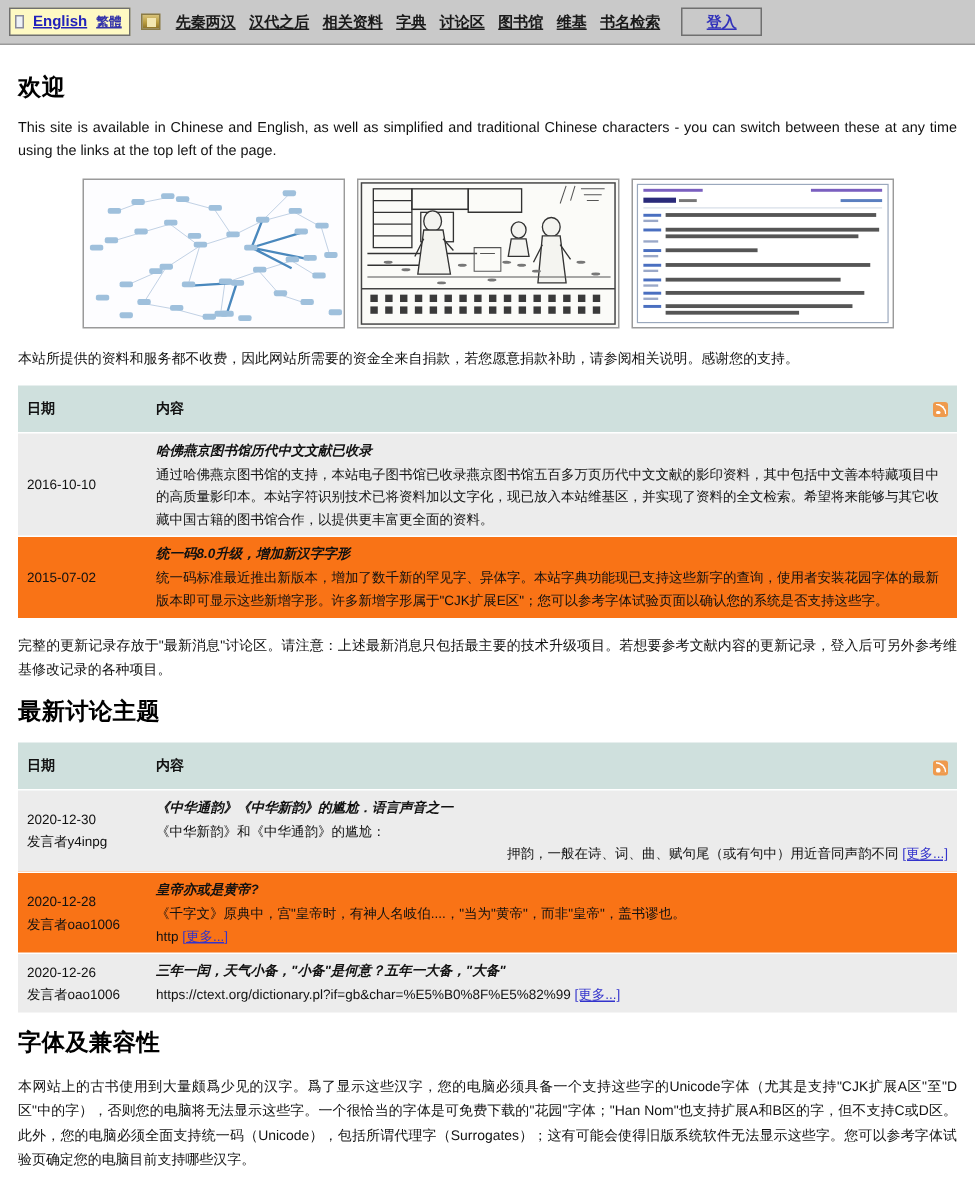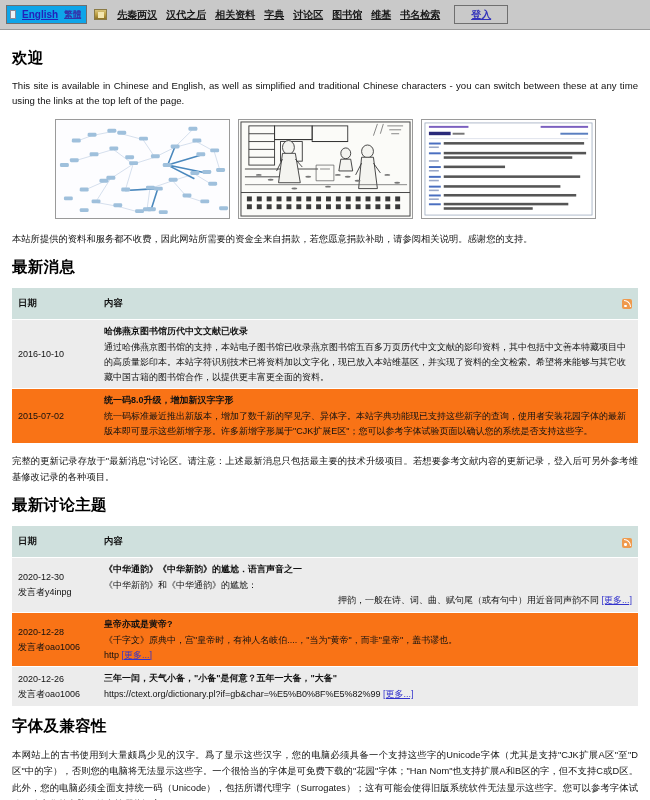--- a/index.html
+++ b/index.html
@@ -18,21 +18,21 @@
     border-bottom: 1px solid #9a9a9a;
     height: 30px;
     display: flex;
     align-items: center;
     padding: 0 6px;
     gap: 7px;
     font-size: 9.5px;
   }
   .lang-box {
     border: 1px solid #6f6f6f;
-    background: #0ea5e9;
+    background: #fef9c3;
     display: flex;
     align-items: center;
     gap: 6px;
     padding: 2px 5px 2px 3px;
     height: 19px;
   }
   .lang-box .bullet {
     width: 6px; height: 9px;
     background: #eef2f7;
     border: 1px solid #8a8a99;
@@ -155,21 +155,21 @@
   }
   td.date-cell {
     white-space: nowrap;
     text-align: left;
     color: #111;
     vertical-align: middle;
     font-size: 9px;
   }
   tr.row-a td { background: #ececec; }
   tr.row-b td { background: #f97316; }
-  .item-title { font-weight: bold; display: block; margin-bottom: 1px; }
+  .item-title { font-weight: bold; display: block; margin-bottom: 1px; font-style: italic; }
   .indent { display: block; padding-left: 18px; text-align: right; }
   .poster { display: block; }
 </style>
 </head>
 <body>
 
 <div class="navbar">
   <div class="lang-box">
     <span class="bullet"></span>
     <a href="#" class="lang-en">English</a>
@@ -395,21 +395,20 @@
           <rect x="7" y="85" width="12" height="2" fill="#4a6fc0"></rect>
           <rect x="22" y="84.5" width="126" height="2.6" fill="#555"></rect>
           <rect x="22" y="89" width="90" height="2.6" fill="#555"></rect>
         </g>
       </svg>
     </div>
   </div>
 
   <p class="body">本站所提供的资料和服务都不收费，因此网站所需要的资金全来自捐款，若您愿意捐款补助，请参阅相关说明。感谢您的支持。</p>
 
-  <h2>最新消息</h2>
   <table class="datatable">
     <thead>
       <tr>
         <th class="col-date">日期</th>
         <th>内容</th>
         <th class="col-rss">
           <span class="rss-icon"></span>
         </th>
       </tr>
     </thead>

